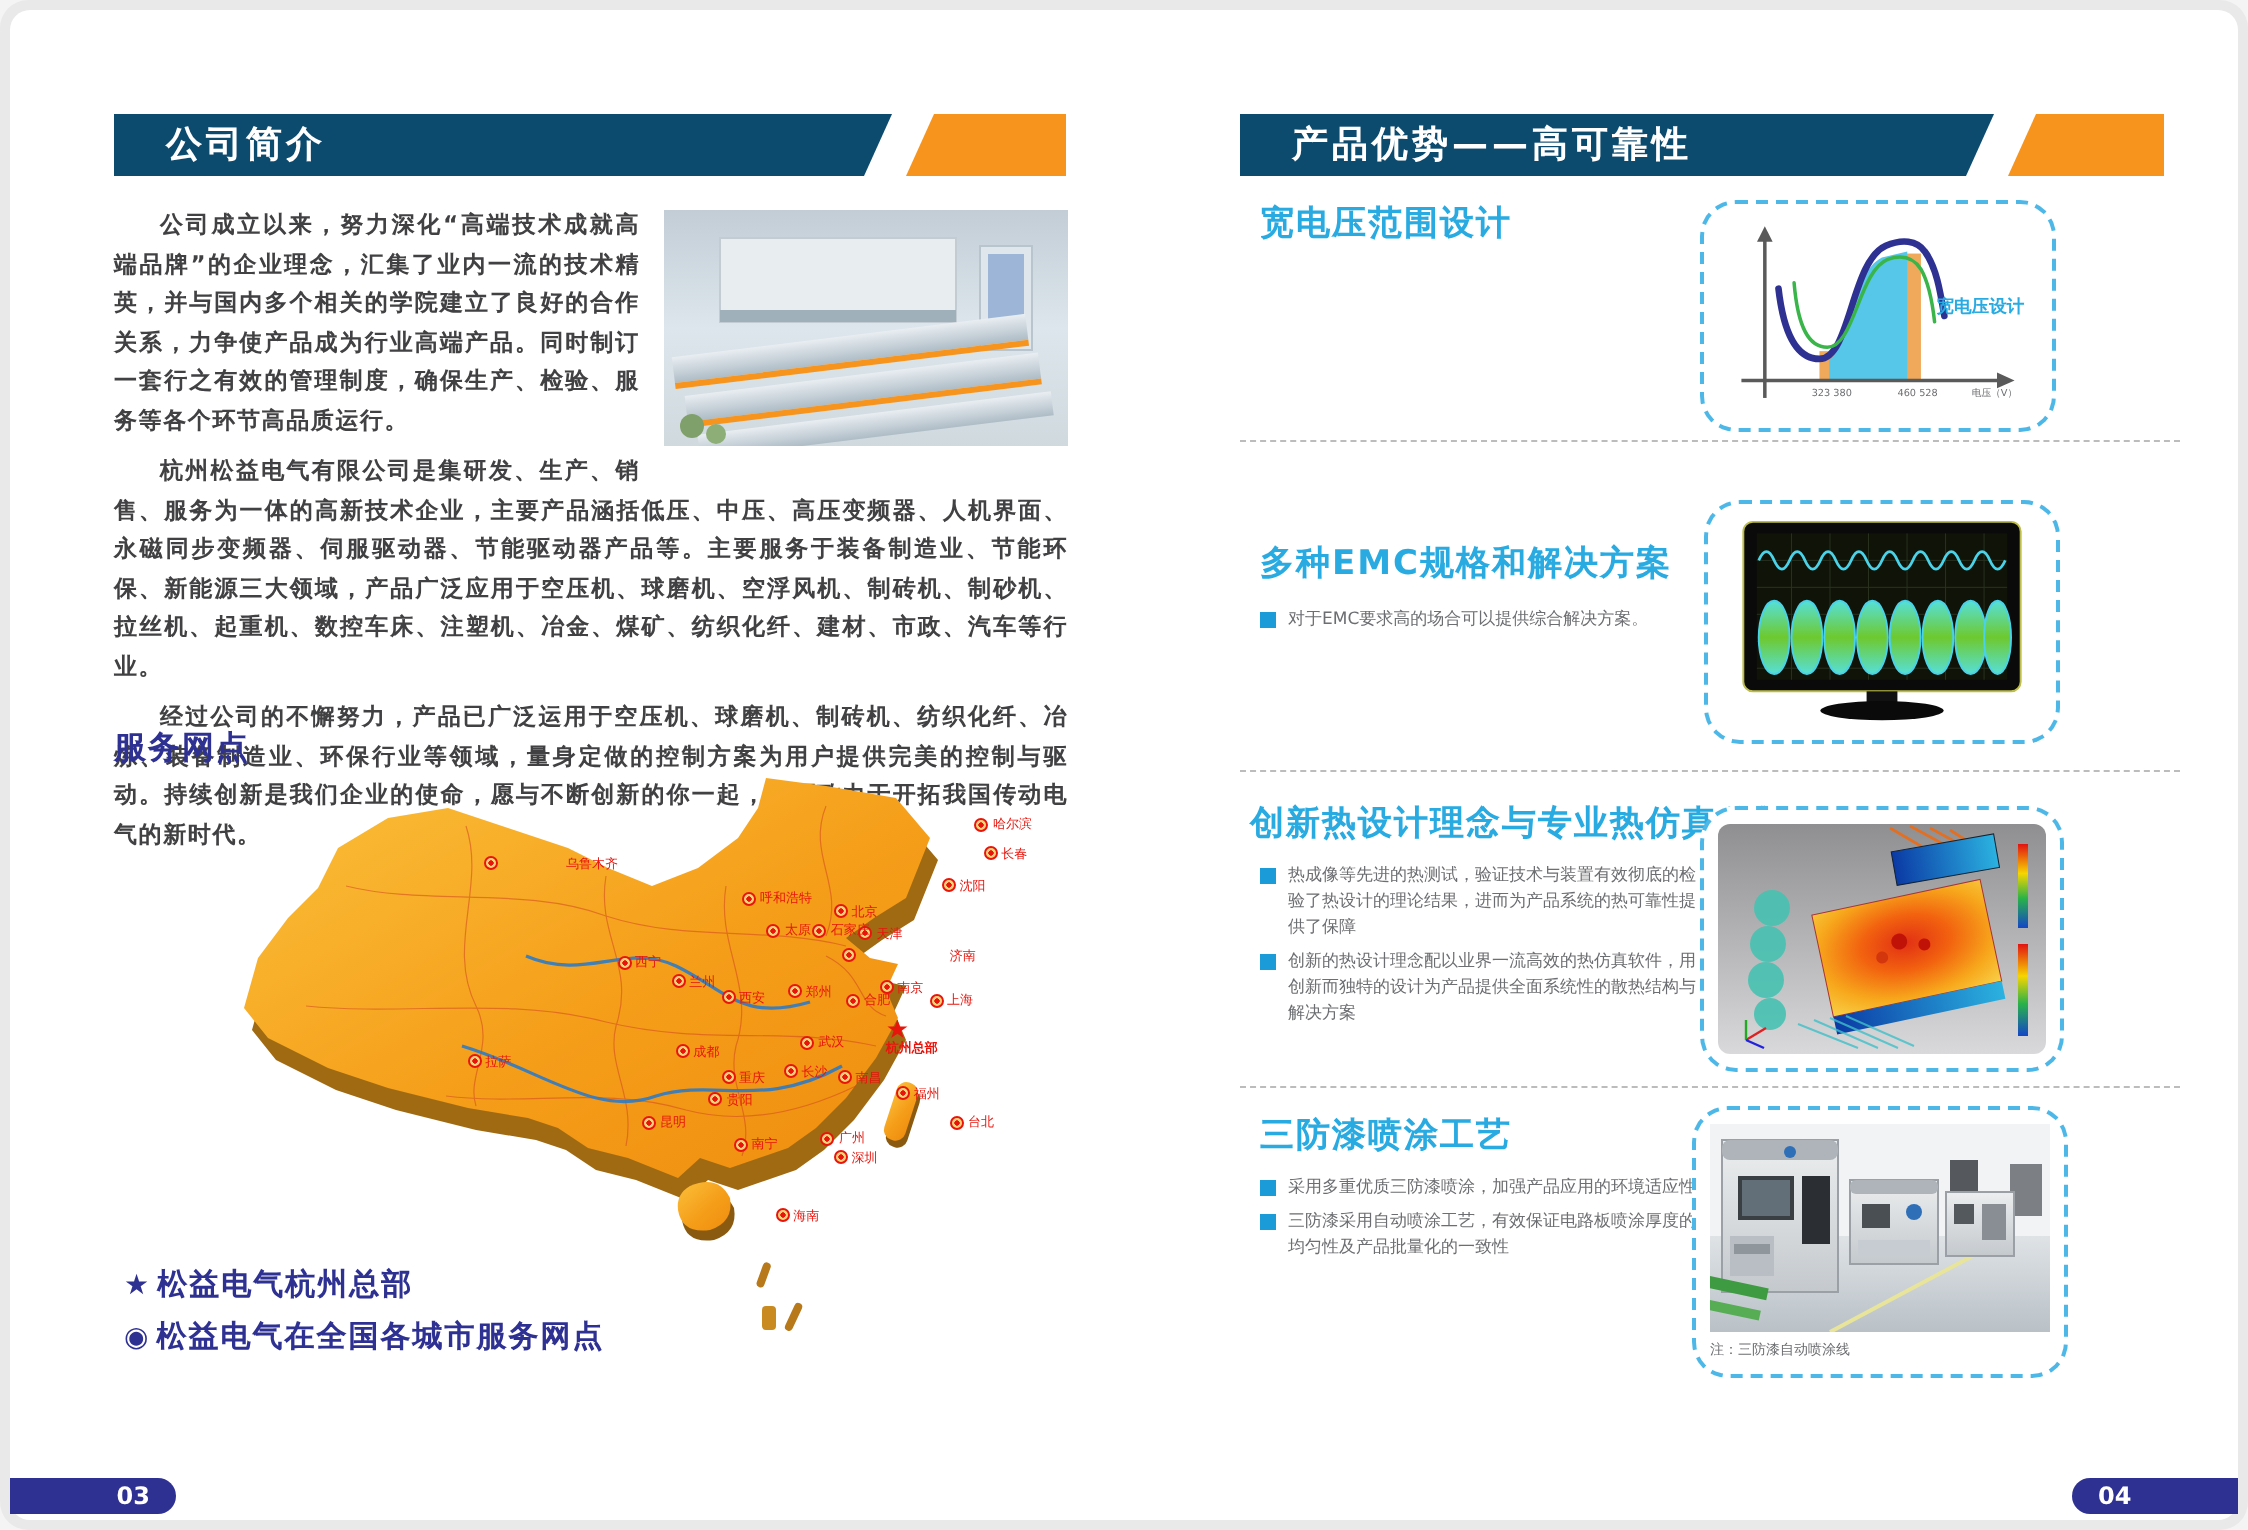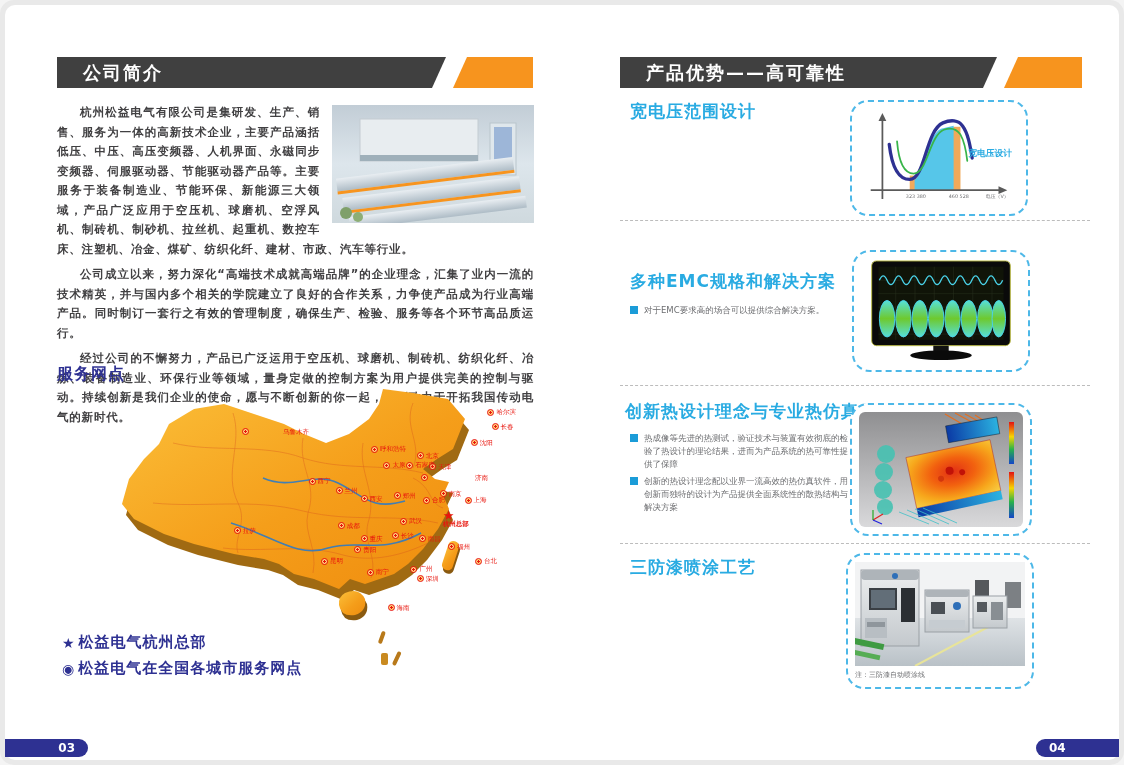--- a/index.html
+++ b/index.html
@@ -2,21 +2,21 @@
 <html><head>
 <meta charset="utf-8">
 <style>
   html,body{margin:0;padding:0;background:#f4f4f4;font-family:"DejaVu Sans","Liberation Sans",sans-serif;}
   .canvas{position:relative;width:1124px;height:765px;background:#e9e9e9;border-radius:14px;overflow:hidden;margin:0 auto;}
   .sheet{position:absolute;inset:5px;background:#ffffff;border-radius:10px;}
   .abs{position:absolute;}
 
   
   .hdr{position:absolute;height:31px;}
-  .hdr .bar{position:absolute;left:0;top:0;bottom:0;background:#404040;
+  .hdr .bar{position:absolute;left:0;top:0;bottom:0;background:#0c4a6e;
     clip-path:polygon(0 0,100% 0,calc(100% - 14px) 100%,0 100%);}
   .hdr .bar .ttl{color:#fff;font-size:18px;font-weight:700;line-height:31px;padding-left:26px;letter-spacing:2px;white-space:nowrap;}
   .hdr .tag{position:absolute;top:0;bottom:0;background:#f7941e;
     clip-path:polygon(14px 0,100% 0,100% 100%,0 100%);}
 
   
   .paras{position:absolute;left:57px;top:103px;width:477px;color:#414042;
     font-size:11.5px;font-weight:600;line-height:19.5px;text-align:justify;letter-spacing:0.8px;}
   .paras p{margin:0 0 6px 0;text-indent:2em;}
   .factory{float:right;width:202px;height:118px;margin:2px 0 6px 12px;}
@@ -88,22 +88,22 @@
       <g transform="rotate(-7 100 85)">
         <rect x="6" y="62" width="178" height="13" fill="url(#roof)"></rect>
         <rect x="6" y="75" width="178" height="3" fill="#f7941e"></rect>
         <rect x="10" y="82" width="178" height="13" fill="url(#roof)"></rect>
         <rect x="10" y="95" width="178" height="3" fill="#f7941e"></rect>
         <rect x="14" y="102" width="178" height="12" fill="url(#roof)"></rect>
       </g>
       <circle cx="14" cy="108" r="6" fill="#7fa06a"></circle>
         <circle cx="26" cy="112" r="5" fill="#8dae76"></circle>
     </svg>
+    <p>公司成立以来，努力深化“高端技术成就高端品牌”的企业理念，汇集了业内一流的技术精英，并与国内多个相关的学院建立了良好的合作关系，力争使产品成为行业高端产品。同时制订一套行之有效的管理制度，确保生产、检验、服务等各个环节高品质运行。</p>
     <p>杭州松益电气有限公司是集研发、生产、销售、服务为一体的高新技术企业，主要产品涵括低压、中压、高压变频器、人机界面、永磁同步变频器、伺服驱动器、节能驱动器产品等。主要服务于装备制造业、节能环保、新能源三大领域，产品广泛应用于空压机、球磨机、空浮风机、制砖机、制砂机、拉丝机、起重机、数控车床、注塑机、冶金、煤矿、纺织化纤、建材、市政、汽车等行业。</p>
-    <p>公司成立以来，努力深化“高端技术成就高端品牌”的企业理念，汇集了业内一流的技术精英，并与国内多个相关的学院建立了良好的合作关系，力争使产品成为行业高端产品。同时制订一套行之有效的管理制度，确保生产、检验、服务等各个环节高品质运行。</p>
     <p>经过公司的不懈努力，产品已广泛运用于空压机、球磨机、制砖机、纺织化纤、冶炼、装备制造业、环保行业等领域，量身定做的控制方案为用户提供完美的控制与驱动。持续创新是我们企业的使命，愿与不断创新的你一起，全面致力于开拓我国传动电气的新时代。</p>
   </div>
 
   <div class="svc-head">服务网点</div>
 
   <div class="mapwrap">
     <svg viewBox="0 0 416 320">
       <defs>
         <linearGradient id="gold" x1="0" y1="0" x2="1" y2="1">
           <stop offset="0" stop-color="#fbc03a"></stop>
@@ -451,20 +451,30 @@
       <g stroke-width="1.2">
         <line x1="14" y1="108" x2="24" y2="102" stroke="#d22"></line>
         <line x1="14" y1="108" x2="14" y2="98" stroke="#2a2"></line>
         <line x1="14" y1="108" x2="23" y2="112" stroke="#22d"></line>
       </g>
     </svg>
   </div>
   <div class="divider" style="top:543px;"></div>
 
   <div class="sec-title" style="left:630px;top:556px;">三防漆喷涂工艺</div>
+  <div class="bullets" style="left:630px;top:588px;">
+    <div class="b">
+        <span class="sq"></span>
+        <span>采用多重优质三防漆喷涂，加强产品应用的环境适应性</span>
+      </div>
+    <div class="b">
+        <span class="sq"></span>
+        <span>三防漆采用自动喷涂工艺，有效保证电路板喷涂厚度的均匀性及产品批量化的一致性</span>
+      </div>
+  </div>
   <div class="figbox" style="left:846px;top:553px;width:188px;height:136px;">
     <svg viewBox="0 0 170 104" width="170" height="104">
       <defs>
         <linearGradient id="floor" x1="0" y1="0" x2="0" y2="1">
           <stop offset="0" stop-color="#dfe3e6"></stop>
             <stop offset="1" stop-color="#b9c1c7"></stop>
         </linearGradient>
         <linearGradient id="mach" x1="0" y1="0" x2="0" y2="1">
           <stop offset="0" stop-color="#eceeef"></stop>
             <stop offset="1" stop-color="#c4c9cd"></stop>

